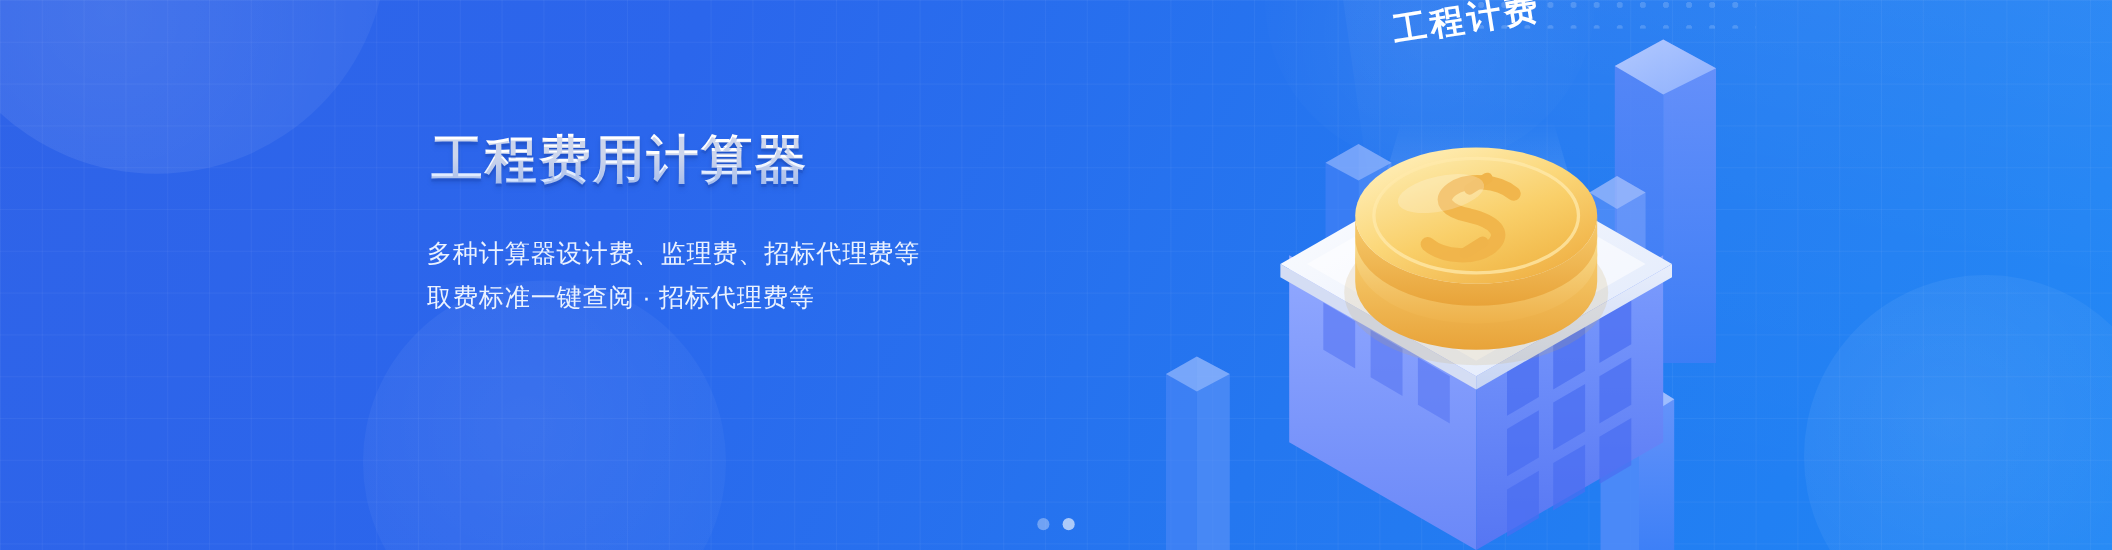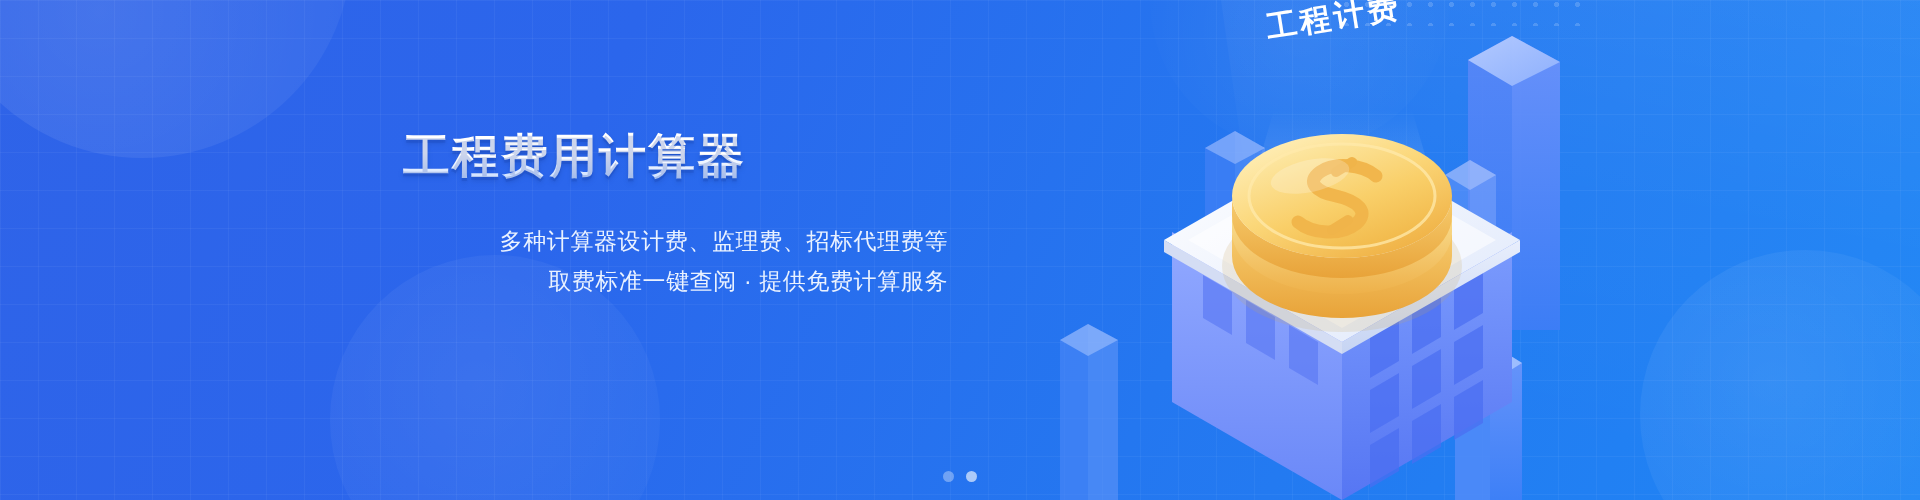--- a/index.html
+++ b/index.html
@@ -49,27 +49,27 @@
   
   .copy{position:absolute;left:388px;top:112px;width:560px;}
   .headline{
     font-size:47px;line-height:58px;font-weight:bold;letter-spacing:2px;
     color:#ffffff;
     background:linear-gradient(180deg,#ffffff 0%,#ffffff 46%,#dce9ff 78%,#b9d4ff 100%);
     -webkit-background-clip:text;background-clip:text;
     -webkit-text-fill-color:transparent;
     text-shadow:0 3px 0 rgba(23,66,170,.22);
     filter:drop-shadow(0 3px 2px rgba(18,57,150,.30));
-    margin:15px;
+    margin:4px;
   }
   .headline .ln{display:block;}
   .sub{
     margin-top:36px;
     font-size:23px;line-height:40px;letter-spacing:.6px;
-    color:#eaf2ff;font-weight:400;text-align:right;
+    color:#eaf2ff;font-weight:400;
   }
   .sub .ln{display:block;}
 
   
   .art{position:absolute;left:1060px;top:0;width:620px;height:500px;}
   .art svg{display:block;}
 
   
   .pager{position:absolute;left:0;right:0;bottom:18px;display:flex;justify-content:center;gap:12px;}
   .pdot{width:11px;height:11px;border-radius:50%;background:rgba(255,255,255,.34);cursor:pointer;}
@@ -87,21 +87,21 @@
   <div class="circle c3"></div>
   <div class="circle c4"></div>
   <div class="dots"></div>
 
   <div class="copy">
     <h1 class="headline">
       <span class="ln">工程费用计算器</span>
     </h1>
     <div class="sub">
       <span class="ln">多种计算器设计费、监理费、招标代理费等</span>
-      <span class="ln">取费标准一键查阅 · 提供免费计算服务</span>
+      <span class="ln">取费标准一键查阅 · 招标代理费等</span>
     </div>
   </div>
 
   <div class="art">
     <svg width="620" height="500" viewBox="0 0 620 500" xmlns="http://www.w3.org/2000/svg">
       <defs>
         <linearGradient id="towerTall" x1="0" y1="0" x2="0" y2="1">
           <stop offset="0%" stop-color="#6f93fb"></stop>
             <stop offset="100%" stop-color="#3f7df6"></stop>
         </linearGradient>

